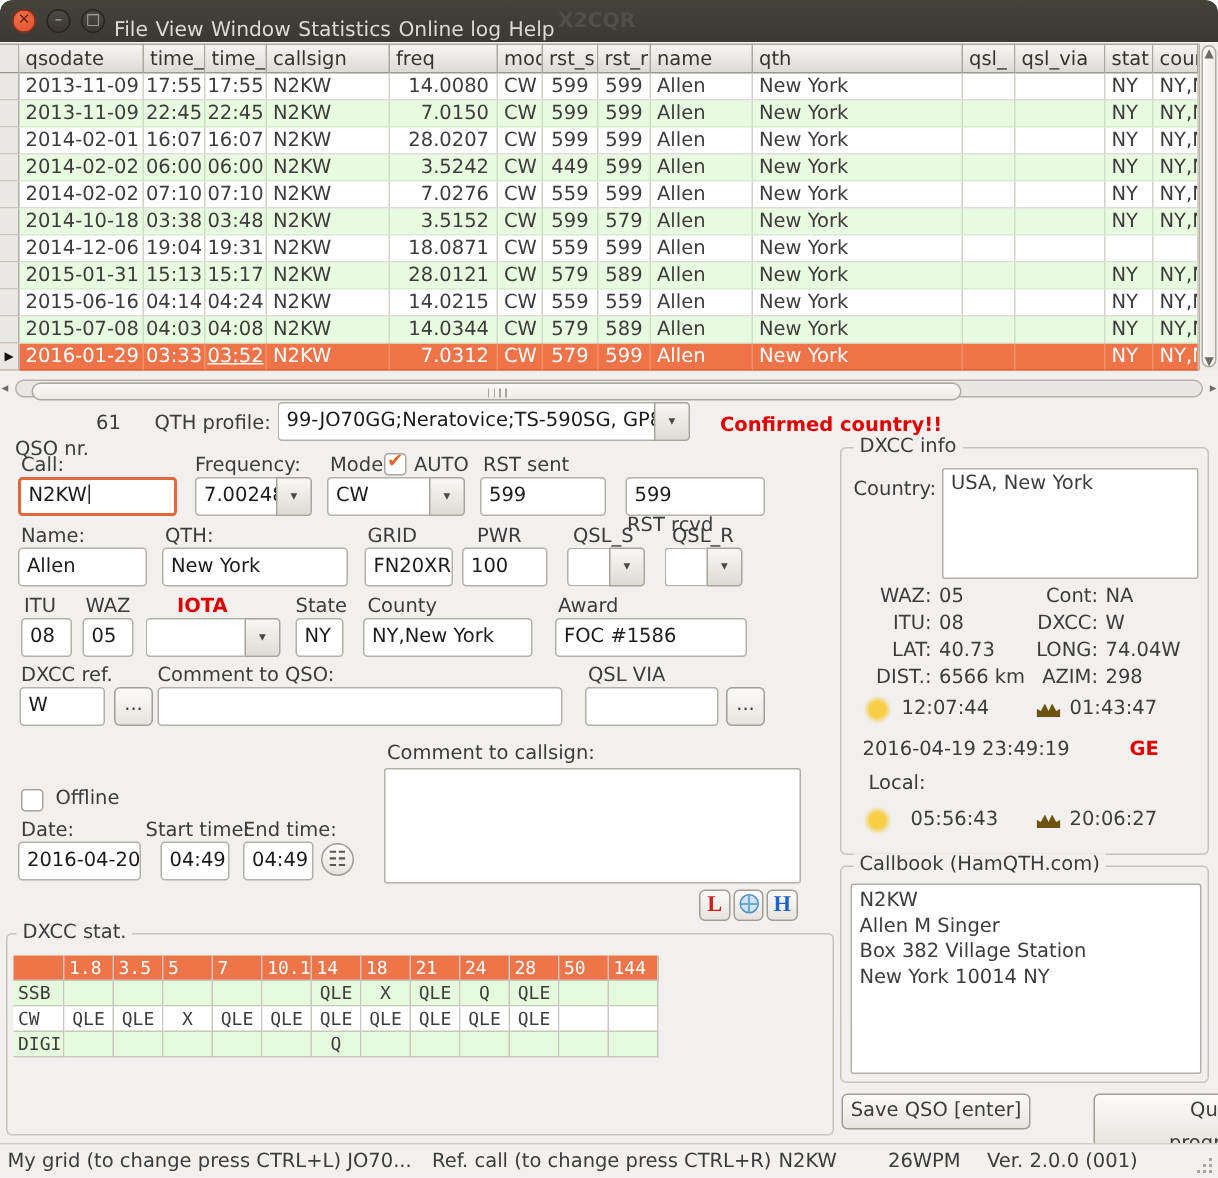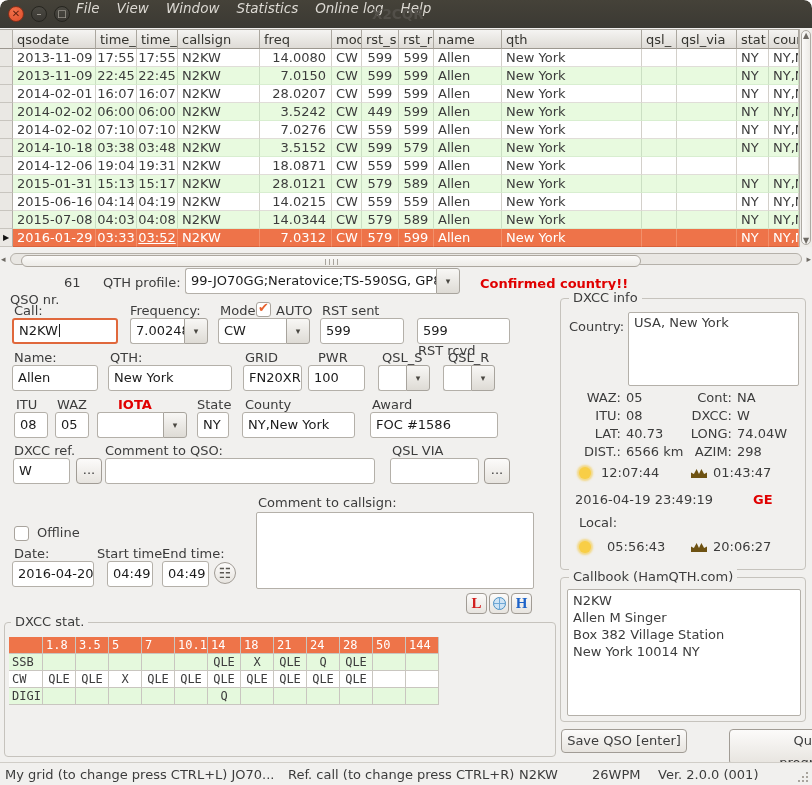--- a/index.html
+++ b/index.html
@@ -6,22 +6,22 @@
   #app{position:relative;width:812px;height:785px;background:#F1F0EE;
        font-family:"DejaVu Sans","Liberation Sans",sans-serif;font-size:13px;color:#3C3C3C;
        overflow:hidden;border-radius:8px 8px 0 0;}
   
   .titlebar{position:absolute;left:0;top:0;width:812px;height:28px;
             background:linear-gradient(#454239,#3B3933);border-radius:8px 8px 0 0;}
   .winbtn{position:absolute;top:6px;width:16px;height:16px;border-radius:50%;
           box-sizing:border-box;text-align:center;line-height:14px;font-size:10px;}
   .winbtn.close{left:8px;background:radial-gradient(circle at 35% 30%,#F2704A,#DE4E2B);border:1px solid #87301A;color:#5E1F0E;font-weight:bold;}
   .winbtn.minmax{background:linear-gradient(#4B4942,#3A3833);border:1px solid #26251F;color:#B9B5AC;}
-  .menu{position:absolute;left:76px;top:0;height:28px;display:flex;gap:17px;align-items:flex-start;
-        color:#DDDAD4;font-size:13.5px;font-style:italic;}
+  .menu{position:absolute;left:76px;top:0;height:28px;display:flex;gap:5px;align-items:flex-end;
+        color:#DDDAD4;font-size:13.5px;}
   .menu span{cursor:default;}
   .ghost-title{position:absolute;left:372px;top:6px;color:#524F49;font-size:13.5px;font-weight:bold;}
   
   .tblwrap{position:absolute;left:0;top:29px;width:799px;}
   .thead{display:flex;height:20px;}
   .hcell{box-sizing:border-box;height:20px;line-height:19px;padding-left:4px;overflow:hidden;white-space:nowrap;
          background:linear-gradient(#F5F4F2,#DEDBD6);border-right:1px solid #ABA79F;
          border-top:1px solid #ABA79F;border-bottom:1px solid #9C978F;font-size:13px;color:#35342F;}
   .trow{display:flex;height:18px;background:#FFFFFF;}
   .trow.alt{background:#E8FADF;}
@@ -269,21 +269,21 @@
           <div class="cell" style="width: 140px; flex: 0 0 140px;">New York</div>
           <div class="cell" style="width: 35px; flex: 0 0 35px;"></div>
           <div class="cell" style="width: 60px; flex: 0 0 60px;"></div>
           <div class="cell" style="width: 32px; flex: 0 0 32px;">NY</div>
           <div class="cell" style="width: 30px; flex: 0 0 30px;">NY,N</div>
         </div>
         <div class="trow">
           <div class="mcell"></div>
           <div class="cell" style="width: 83px; flex: 0 0 83px;">2015-06-16</div>
           <div class="cell c" style="width: 41px; flex: 0 0 41px;">04:14</div>
-          <div class="cell c" style="width: 41px; flex: 0 0 41px;">04:19</div>
+          <div class="cell c" style="width: 41px; flex: 0 0 41px;">04:24</div>
           <div class="cell" style="width: 82px; flex: 0 0 82px;">N2KW</div>
           <div class="cell r" style="width: 72px; flex: 0 0 72px;">14.0215</div>
           <div class="cell" style="width: 30px; flex: 0 0 30px;">CW</div>
           <div class="cell c" style="width: 37px; flex: 0 0 37px;">559</div>
           <div class="cell c" style="width: 35px; flex: 0 0 35px;">559</div>
           <div class="cell" style="width: 68px; flex: 0 0 68px;">Allen</div>
           <div class="cell" style="width: 140px; flex: 0 0 140px;">New York</div>
           <div class="cell" style="width: 35px; flex: 0 0 35px;"></div>
           <div class="cell" style="width: 60px; flex: 0 0 60px;"></div>
           <div class="cell" style="width: 32px; flex: 0 0 32px;">NY</div>

